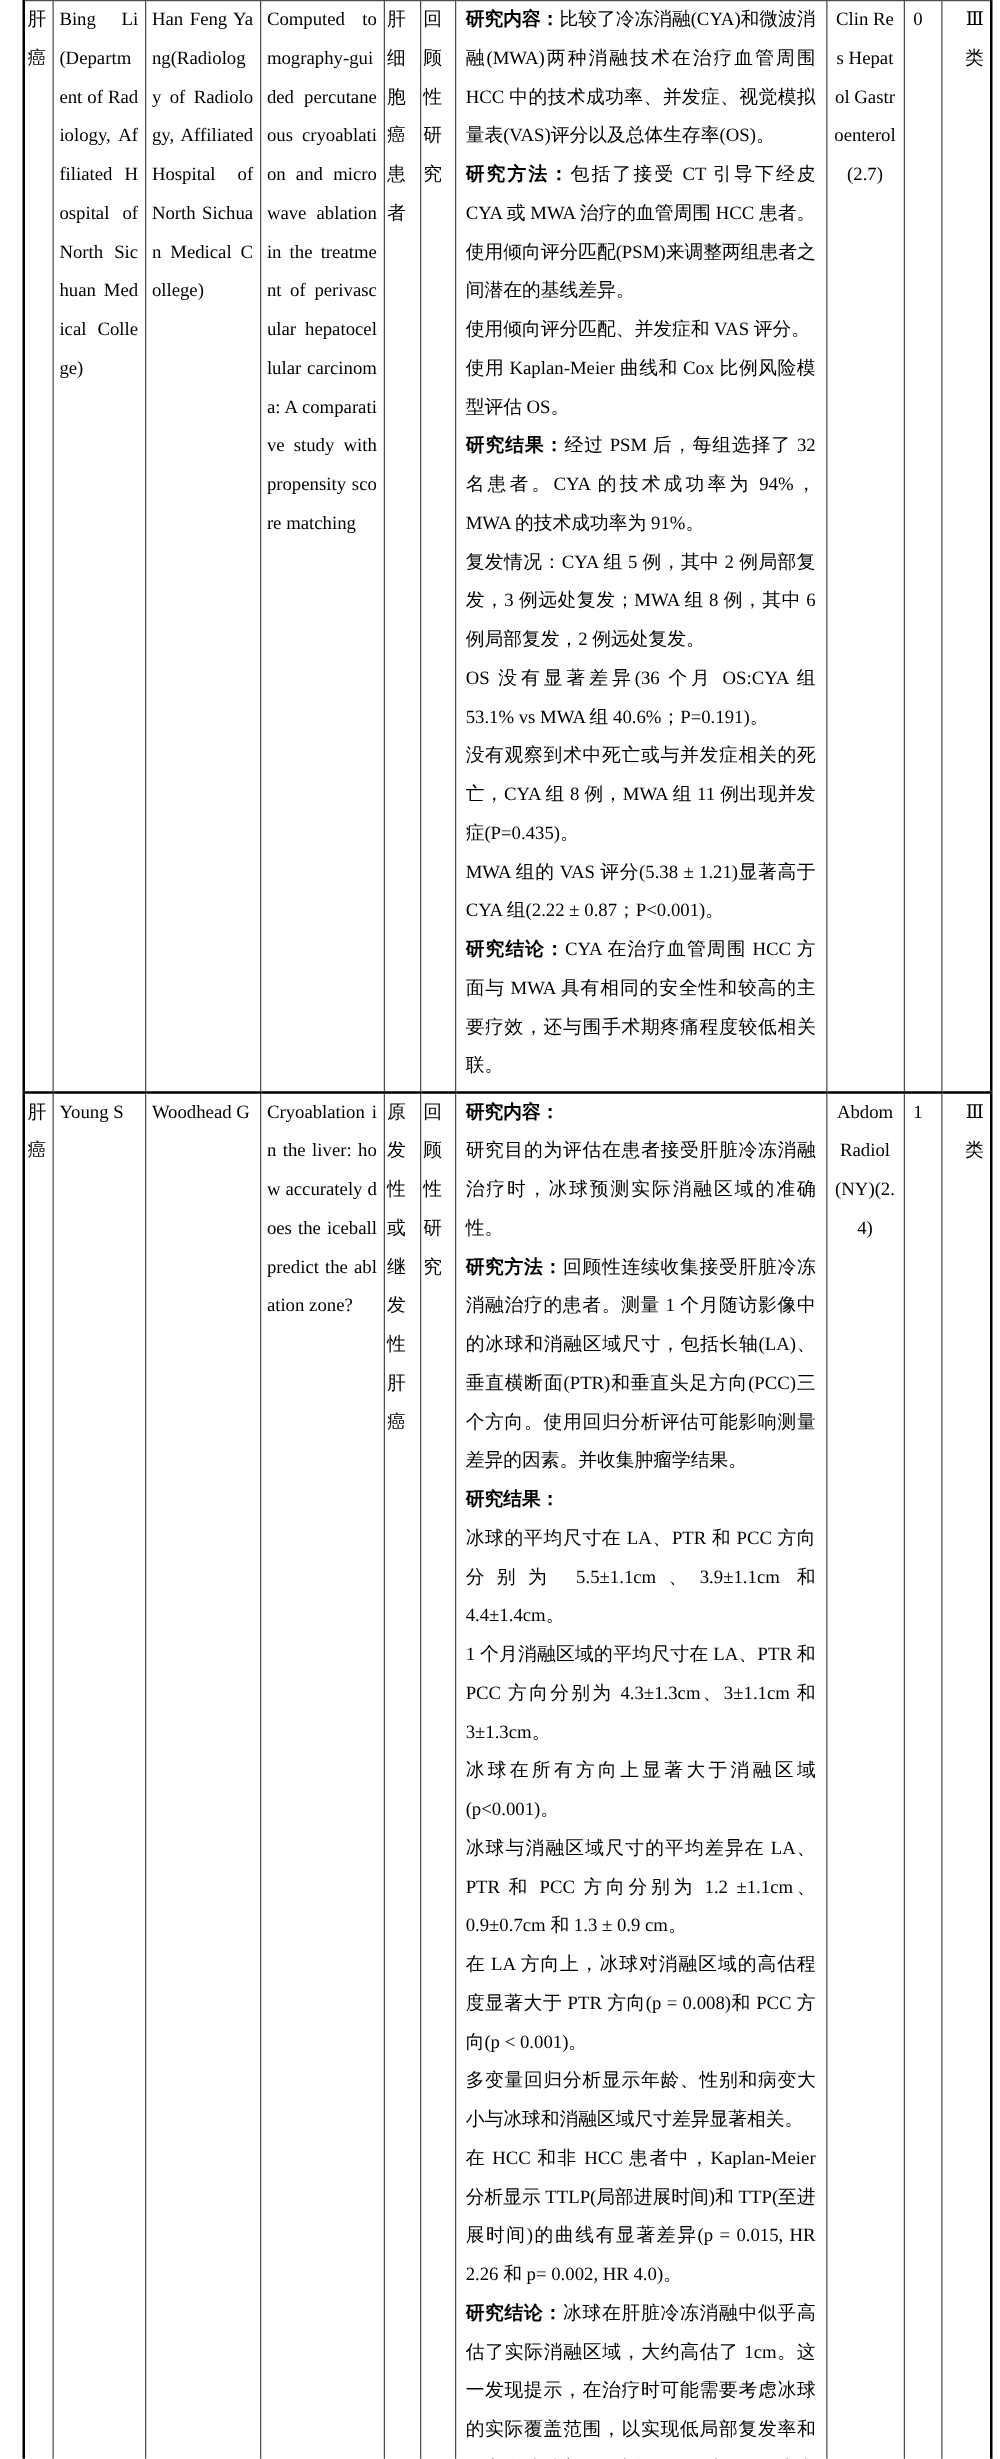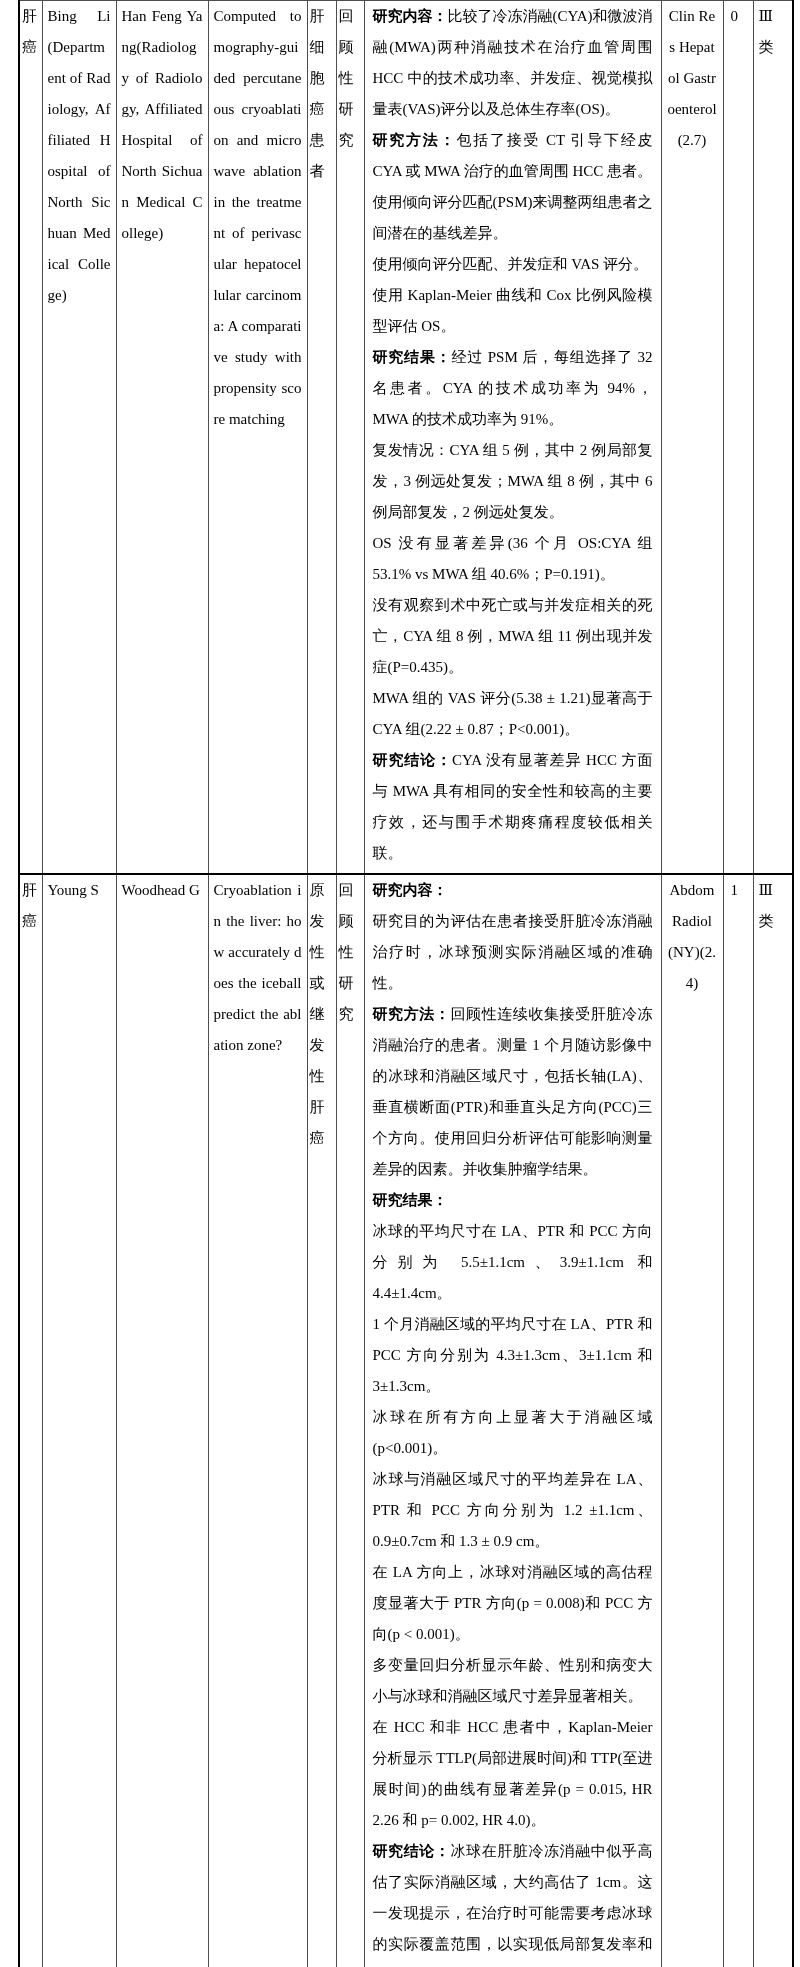--- a/index.html
+++ b/index.html
@@ -48,21 +48,21 @@
   }
   td.journal-cell {
     word-break: break-all;
     text-align: center;
   }
   td.count-cell {
     text-align: left;
     padding-left: 7px;
   }
   td.grade-cell {
-    text-align: left;
+    text-align: right;
     word-break: break-all;
   }
   .para { margin: 0; }
   .para b { font-weight: bold; }
 </style>
 </head>
 <body>
 
 <table class="lit-table">
   <colgroup>
@@ -90,21 +90,21 @@
       <div class="para"><b>研究内容：</b><span>比较了冷冻消融(CYA)和微波消融(MWA)两种消融技术在治疗血管周围 HCC 中的技术成功率、并发症、视觉模拟量表(VAS)评分以及总体生存率(OS)。</span></div>
       <div class="para"><b>研究方法：</b><span>包括了接受 CT 引导下经皮 CYA 或 MWA 治疗的血管周围 HCC 患者。</span></div>
       <div class="para"><b></b><span>使用倾向评分匹配(PSM)来调整两组患者之间潜在的基线差异。</span></div>
       <div class="para"><b></b><span>使用倾向评分匹配、并发症和 VAS 评分。</span></div>
       <div class="para"><b></b><span>使用 Kaplan-Meier 曲线和 Cox 比例风险模型评估 OS。</span></div>
       <div class="para"><b>研究结果：</b><span>经过 PSM 后，每组选择了 32 名患者。CYA 的技术成功率为 94%，MWA 的技术成功率为 91%。</span></div>
       <div class="para"><b></b><span>复发情况：CYA 组 5 例，其中 2 例局部复发，3 例远处复发；MWA 组 8 例，其中 6 例局部复发，2 例远处复发。</span></div>
       <div class="para"><b></b><span>OS 没有显著差异(36 个月 OS:CYA 组 53.1% vs MWA 组 40.6%；P=0.191)。</span></div>
       <div class="para"><b></b><span>没有观察到术中死亡或与并发症相关的死亡，CYA 组 8 例，MWA 组 11 例出现并发症(P=0.435)。</span></div>
       <div class="para"><b></b><span>MWA 组的 VAS 评分(5.38 ± 1.21)显著高于 CYA 组(2.22 ± 0.87；P&lt;0.001)。</span></div>
-      <div class="para"><b>研究结论：</b><span>CYA 没有显著差异 HCC 方面与 MWA 具有相同的安全性和较高的主要疗效，还与围手术期疼痛程度较低相关联。</span></div>
+      <div class="para"><b>研究结论：</b><span>CYA 在治疗血管周围 HCC 方面与 MWA 具有相同的安全性和较高的主要疗效，还与围手术期疼痛程度较低相关联。</span></div>
     </td>
     <td class="journal-cell">Clin Res Hepatol Gastroenterol(2.7)</td>
     <td class="count-cell">0</td>
     <td class="grade-cell">Ⅲ类</td>
   </tr>
 
   <tr class="row-2" style="height:1054px;">
     <td class="vertical">肝癌</td>
     <td class="english">Young S</td>
     <td class="english">Woodhead G</td>

